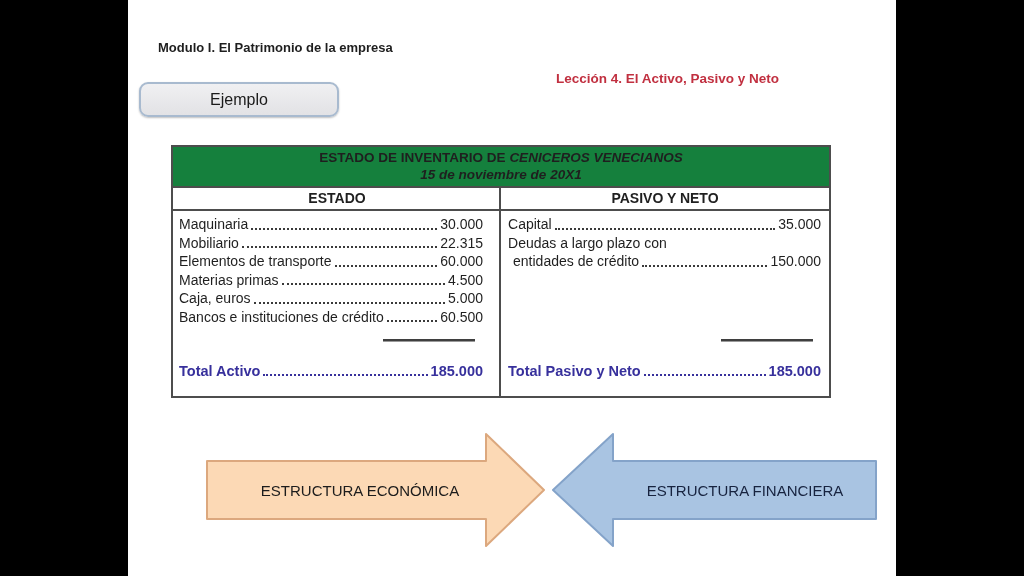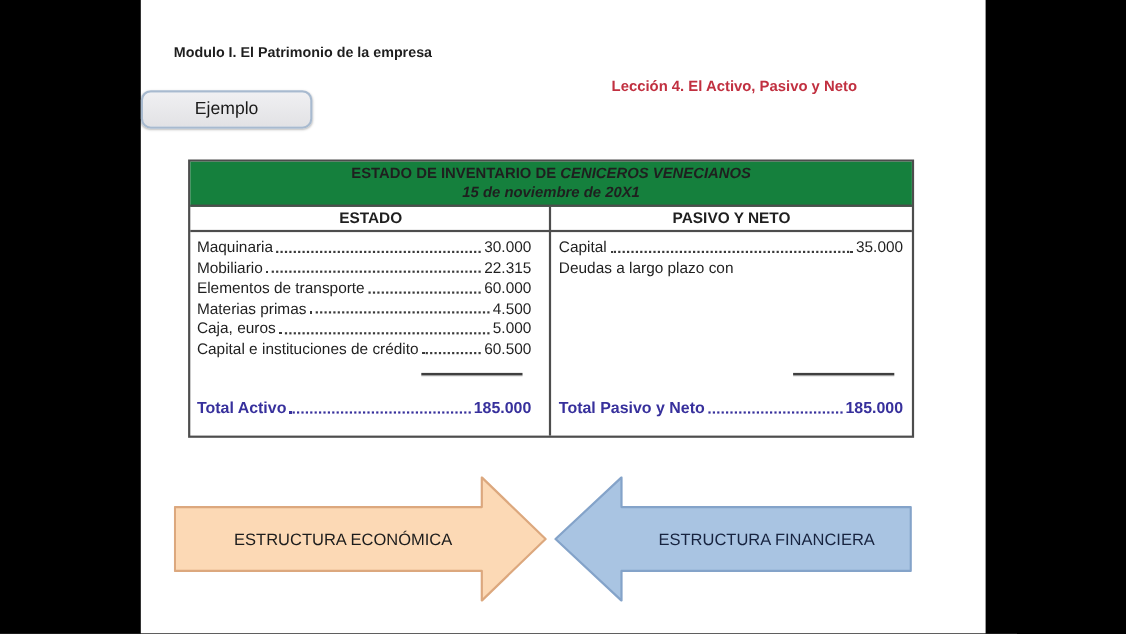--- a/index.html
+++ b/index.html
@@ -8,21 +8,21 @@
 
   .stage { position:relative; width:1024px; height:576px; background:#000; }
   .slide { position:absolute; left:128px; top:0; width:768px; height:576px;
            background:#fff; }
 
   .module-title { position:absolute; left:30px; top:40px;
                   font-size:13px; font-weight:bold; color:#1e1e1e; }
   .lesson-title { position:absolute; left:428px; top:71px;
                   font-size:13.5px; font-weight:600; color:#c13040; }
 
-  .ejemplo-btn { position:absolute; left:0; top:82px; width:156px; height:35px;
+  .ejemplo-btn { position:absolute; left:11px; top:82px; width:200px; height:35px;
                  background:linear-gradient(#f0f0f2,#e2e2e5);
                  border:2px solid #a8bacf; border-radius:9px;
                  box-shadow:0 1px 2px rgba(0,0,0,.25);
                  display:flex; align-items:center; justify-content:center;
                  font-size:16px; color:#1a1a1a; cursor:default; }
 
   
   .inv-table { position:absolute; left:43px; top:145px; width:660px; height:253px;
                border:2px solid #4d4d4d; display:flex; flex-direction:column;
                color:#1f1f1f; }
@@ -49,21 +49,21 @@
   .t-row.indent .lbl { padding-left:5px; }
 
   .sum-line { margin-top:auto; align-self:flex-end; width:92px; height:3px;
               border-top:2px solid #3f3f3f; border-bottom:1px solid #9a9a9a;
               margin-right:8px; margin-bottom:20px; }
   .t-row.total { font-weight:bold; color:#37309c; font-size:14.5px;
                  margin-bottom:16px; }
   .t-row.total .leader { border-color:#37309c; }
 
   
-  .arrow { position:absolute; top:433px; height:114px; }
+  .arrow { position:absolute; top:433px; height:114px;margin-left:48px; }
   .arrow svg { position:absolute; left:0; top:0; }
   .arrow-left  { left:30px;  width:340px; }
   .arrow-right { left:375px; width:326px; }
   .arrow-label { position:absolute; top:0; height:114px;
                  display:flex; align-items:center; justify-content:center;
                  font-size:15px; white-space:nowrap; }
   .arrow-left  .arrow-label { left:14px; width:280px; color:#1c1c1c; }
   .arrow-right .arrow-label { left:62px; width:264px; color:#17233f; }
 </style>
 </head>
@@ -119,40 +119,45 @@
               <span class="lbl">Materias primas</span>
               <span class="leader"></span>
               <span class="val">4.500</span>
             </div>
             <div class="t-row">
               <span class="lbl">Caja, euros</span>
               <span class="leader"></span>
               <span class="val">5.000</span>
             </div>
             <div class="t-row">
-              <span class="lbl">Capital e instituciones de crédito</span>
+              <span class="lbl">Bancos e instituciones de crédito</span>
               <span class="leader"></span>
               <span class="val">60.500</span>
             </div>
             <div class="sum-line"></div>
             <div class="t-row total">
               <span class="lbl">Total Activo</span>
               <span class="leader"></span>
               <span class="val">185.000</span>
             </div>
           </div>
 
           <div class="t-col t-col-right">
             <div class="t-row">
               <span class="lbl">Capital</span>
               <span class="leader"></span>
               <span class="val">35.000</span>
             </div>
             <div class="t-row">
               <span class="lbl">Deudas a largo plazo con</span>
+            </div>
+            <div class="t-row indent">
+              <span class="lbl">entidades de crédito</span>
+              <span class="leader"></span>
+              <span class="val">150.000</span>
             </div>
             <div class="sum-line"></div>
             <div class="t-row total">
               <span class="lbl">Total Pasivo y Neto</span>
               <span class="leader"></span>
               <span class="val">185.000</span>
             </div>
           </div>
 
         </div>

